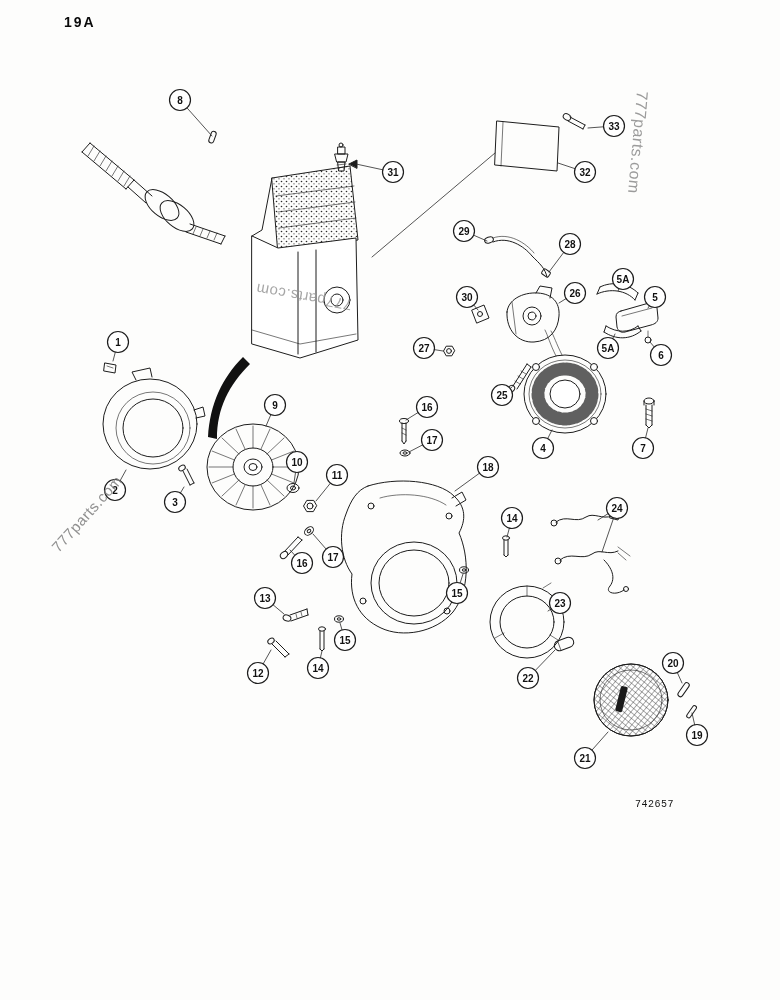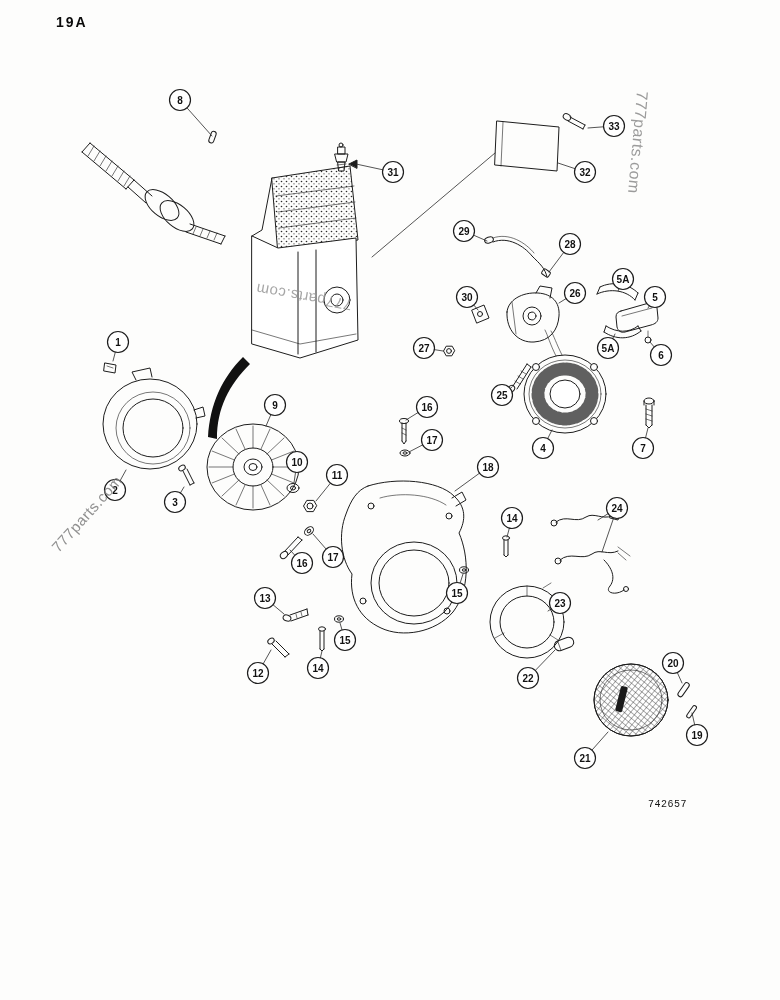--- a/index.html
+++ b/index.html
@@ -17,26 +17,26 @@
   }
   .leader{stroke:#2a2a2a;stroke-width:.8;}
   .thin{stroke-width:.6;}
   .callout-circle{fill:#fff;stroke:#1d1d1d;stroke-width:1.2;}
   .callout-text{
     fill:#111;stroke:none;
     font:700 10px "Liberation Sans",sans-serif;
     text-anchor:middle;
   }
   .page-label{
-    position:absolute;left:56px;top:14px;
+    position:absolute;left:64px;top:14px;
     font:700 14px "Liberation Sans",sans-serif;
     letter-spacing:2px;color:#0a0a0a;
   }
   .figure-number{
-    position:absolute;left:648px;top:799px;
+    position:absolute;left:635px;top:799px;
     font:10px "Liberation Mono",monospace;
     letter-spacing:.5px;color:#141414;
   }
   .wm{
     position:absolute;white-space:nowrap;
     color:#8b8b8b;opacity:.85;letter-spacing:.5px;
     transform-origin:0 0;
     font-size:15px;
   }
   .wm-right{left:651px;top:92px;font-size:16px;transform:rotate(95deg);}

